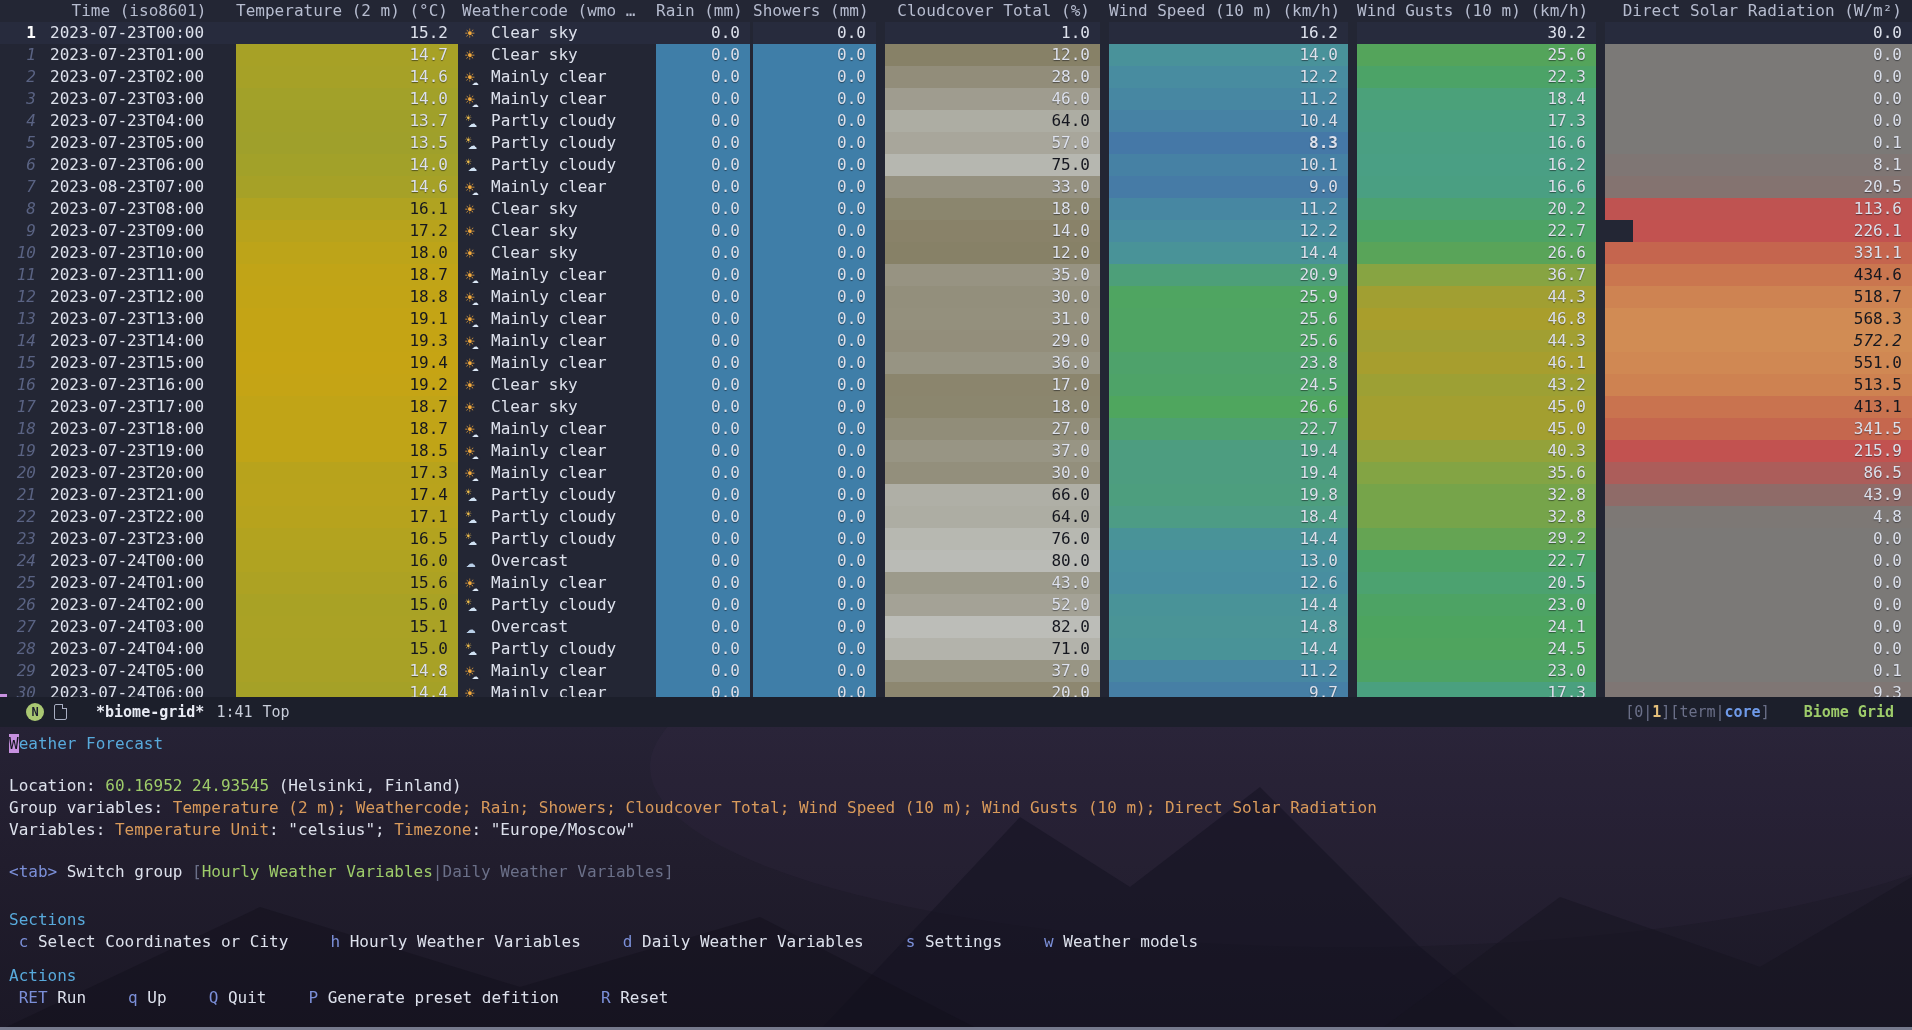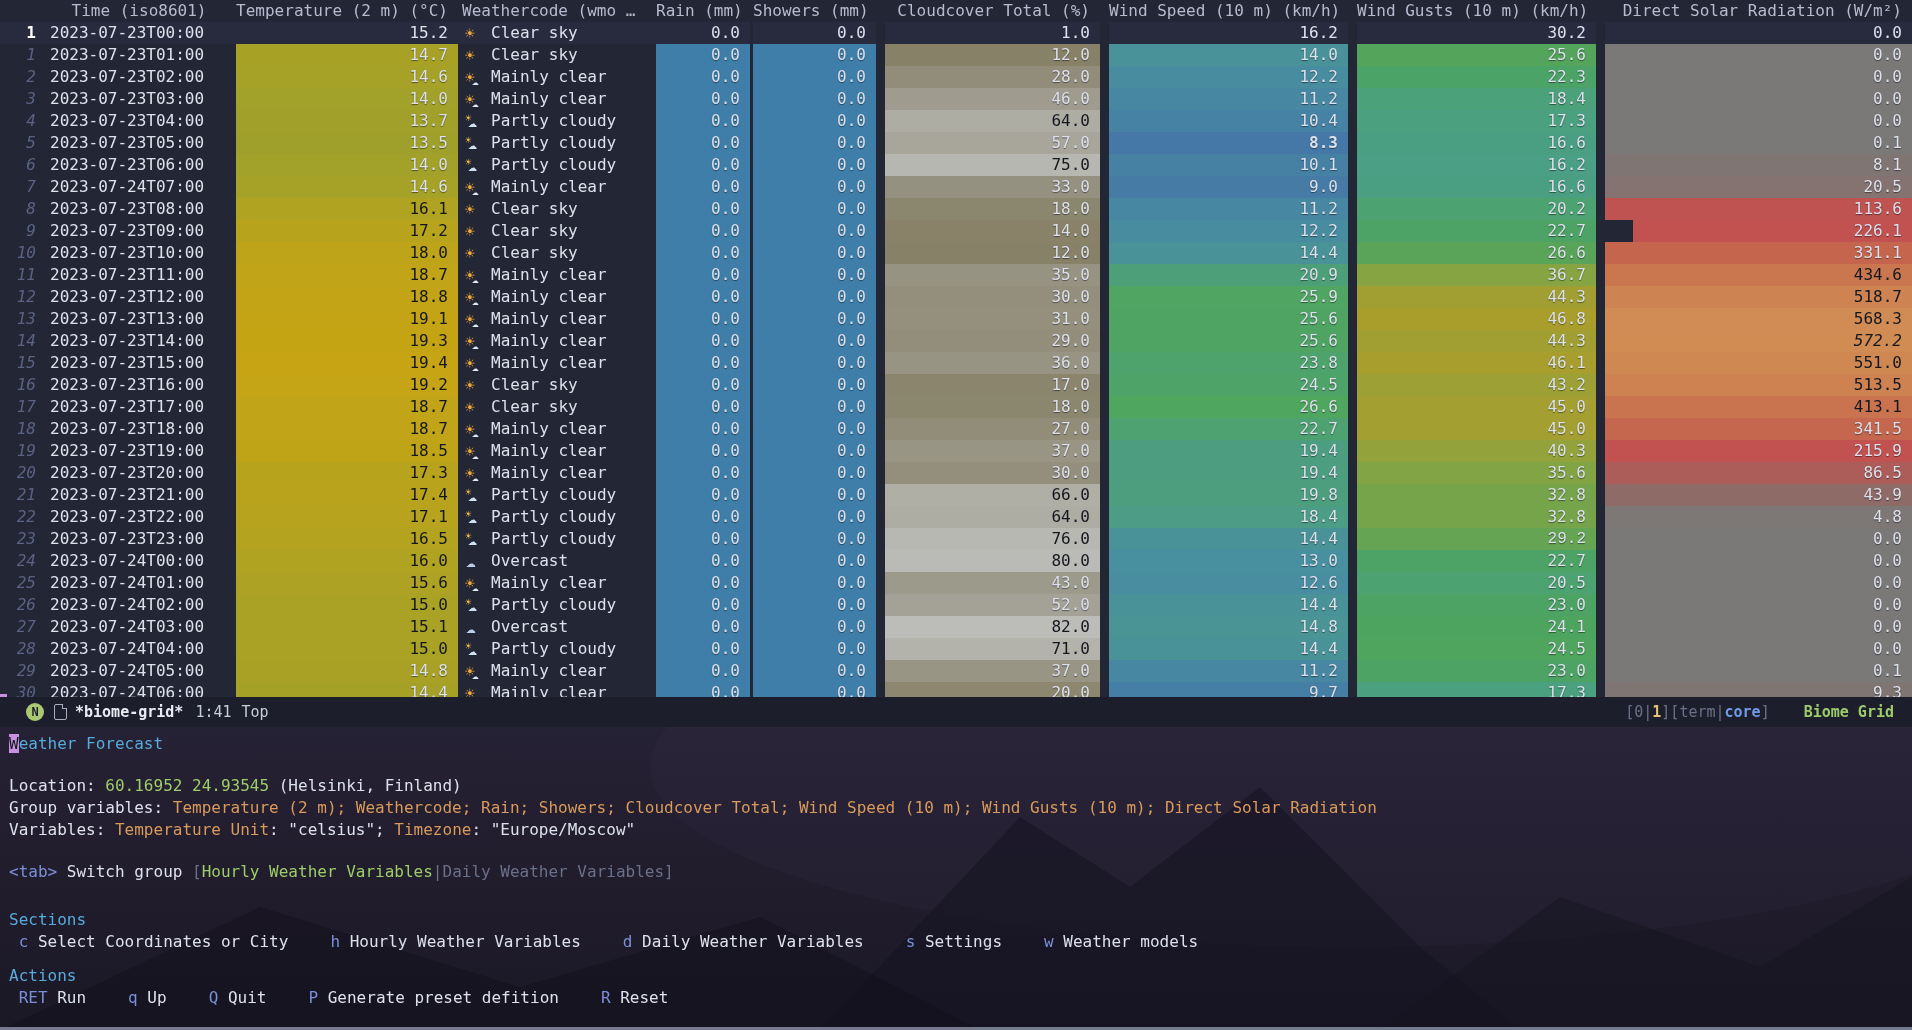--- a/index.html
+++ b/index.html
@@ -33,21 +33,21 @@
   .wi .cld.sm{font-size:11px;left:8px;top:9px;color:#dce9f8;text-shadow:0 0 2px #232634;}
   .wi .cld.solo{color:#b9cfe8;font-size:16px;left:2px;top:3px;}
   
   #modeline{position:absolute;left:0;top:697px;width:1912px;height:30px;background:#1c1f2b;
             display:flex;align-items:center;font-size:15px;padding:0 12px;box-sizing:border-box;}
   .evil-badge{width:18px;height:18px;border-radius:50%;background:#aac873;color:#1e2030;
               font-weight:bold;font-size:12px;display:flex;align-items:center;justify-content:center;margin:0 10px 0 14px;}
   .doc-ico{width:11px;height:14px;border:1.5px solid #a8aec2;border-radius:2px;margin-right:8px;position:relative;}
   .doc-ico:after{content:"";position:absolute;right:-1px;top:-1px;width:4px;height:4px;background:#1c1f2b;
                  border-left:1.5px solid #a8aec2;border-bottom:1.5px solid #a8aec2;}
-  .buf-name{font-weight:bold;color:#e8ebf4;margin-right:12px;}
+  .buf-name{font-weight:bold;color:#e8ebf4;margin-right:12px;margin-left:21px;}
   .buf-pos{color:#c8cdda;margin-right:10px;}
   .buf-loc{color:#c8cdda;}
   #ml-right{margin-left:auto;display:flex;align-items:center;}
   .mlseg{white-space:pre;}
   .ml-gray{color:#6b7089;}
   .ml-yel{color:#e5c07b;font-weight:bold;}
   .ml-blue{color:#6f9ae8;font-weight:bold;}
   .ml-title{color:#9ecc6a;font-weight:bold;margin-left:34px;margin-right:6px;}
   
   #fringe-block{position:absolute;left:0;top:694px;width:7px;height:18px;background:#c791e0;}
@@ -162,21 +162,21 @@
         <div class="c"><span class="wi"><span class="sun sm">☀</span><span class="cld">☁</span></span><span>Partly cloudy</span></div>
         <div class="c val" style="background: rgb(63, 126, 168);">0.0</div>
         <div class="c val" style="background: rgb(63, 126, 168);">0.0</div>
         <div class="c val dark" style="background: rgb(182, 183, 176);">75.0</div>
         <div class="c val" style="background: rgb(70, 129, 164);">10.1</div>
         <div class="c val" style="background: rgb(74, 159, 132);">16.2</div>
         <div class="c val" style="background: rgb(127, 118, 116);">8.1</div>
       </div>
       <div class="r">
         <div class="c">7</div>
-        <div class="c">2023-07-24T07:00</div>
+        <div class="c">2023-08-23T07:00</div>
         <div class="c val" style="background: rgb(166, 161, 39);">14.6</div>
         <div class="c"><span class="wi"><span class="sun">☀</span><span class="cld sm">☁</span></span><span>Mainly clear</span></div>
         <div class="c val" style="background: rgb(63, 126, 168);">0.0</div>
         <div class="c val" style="background: rgb(63, 126, 168);">0.0</div>
         <div class="c val" style="background: rgb(149, 145, 128);">33.0</div>
         <div class="c val" style="background: rgb(70, 123, 166);">9.0</div>
         <div class="c val" style="background: rgb(74, 159, 130);">16.6</div>
         <div class="c val" style="background: rgb(132, 115, 112);">20.5</div>
       </div>
       <div class="r">

